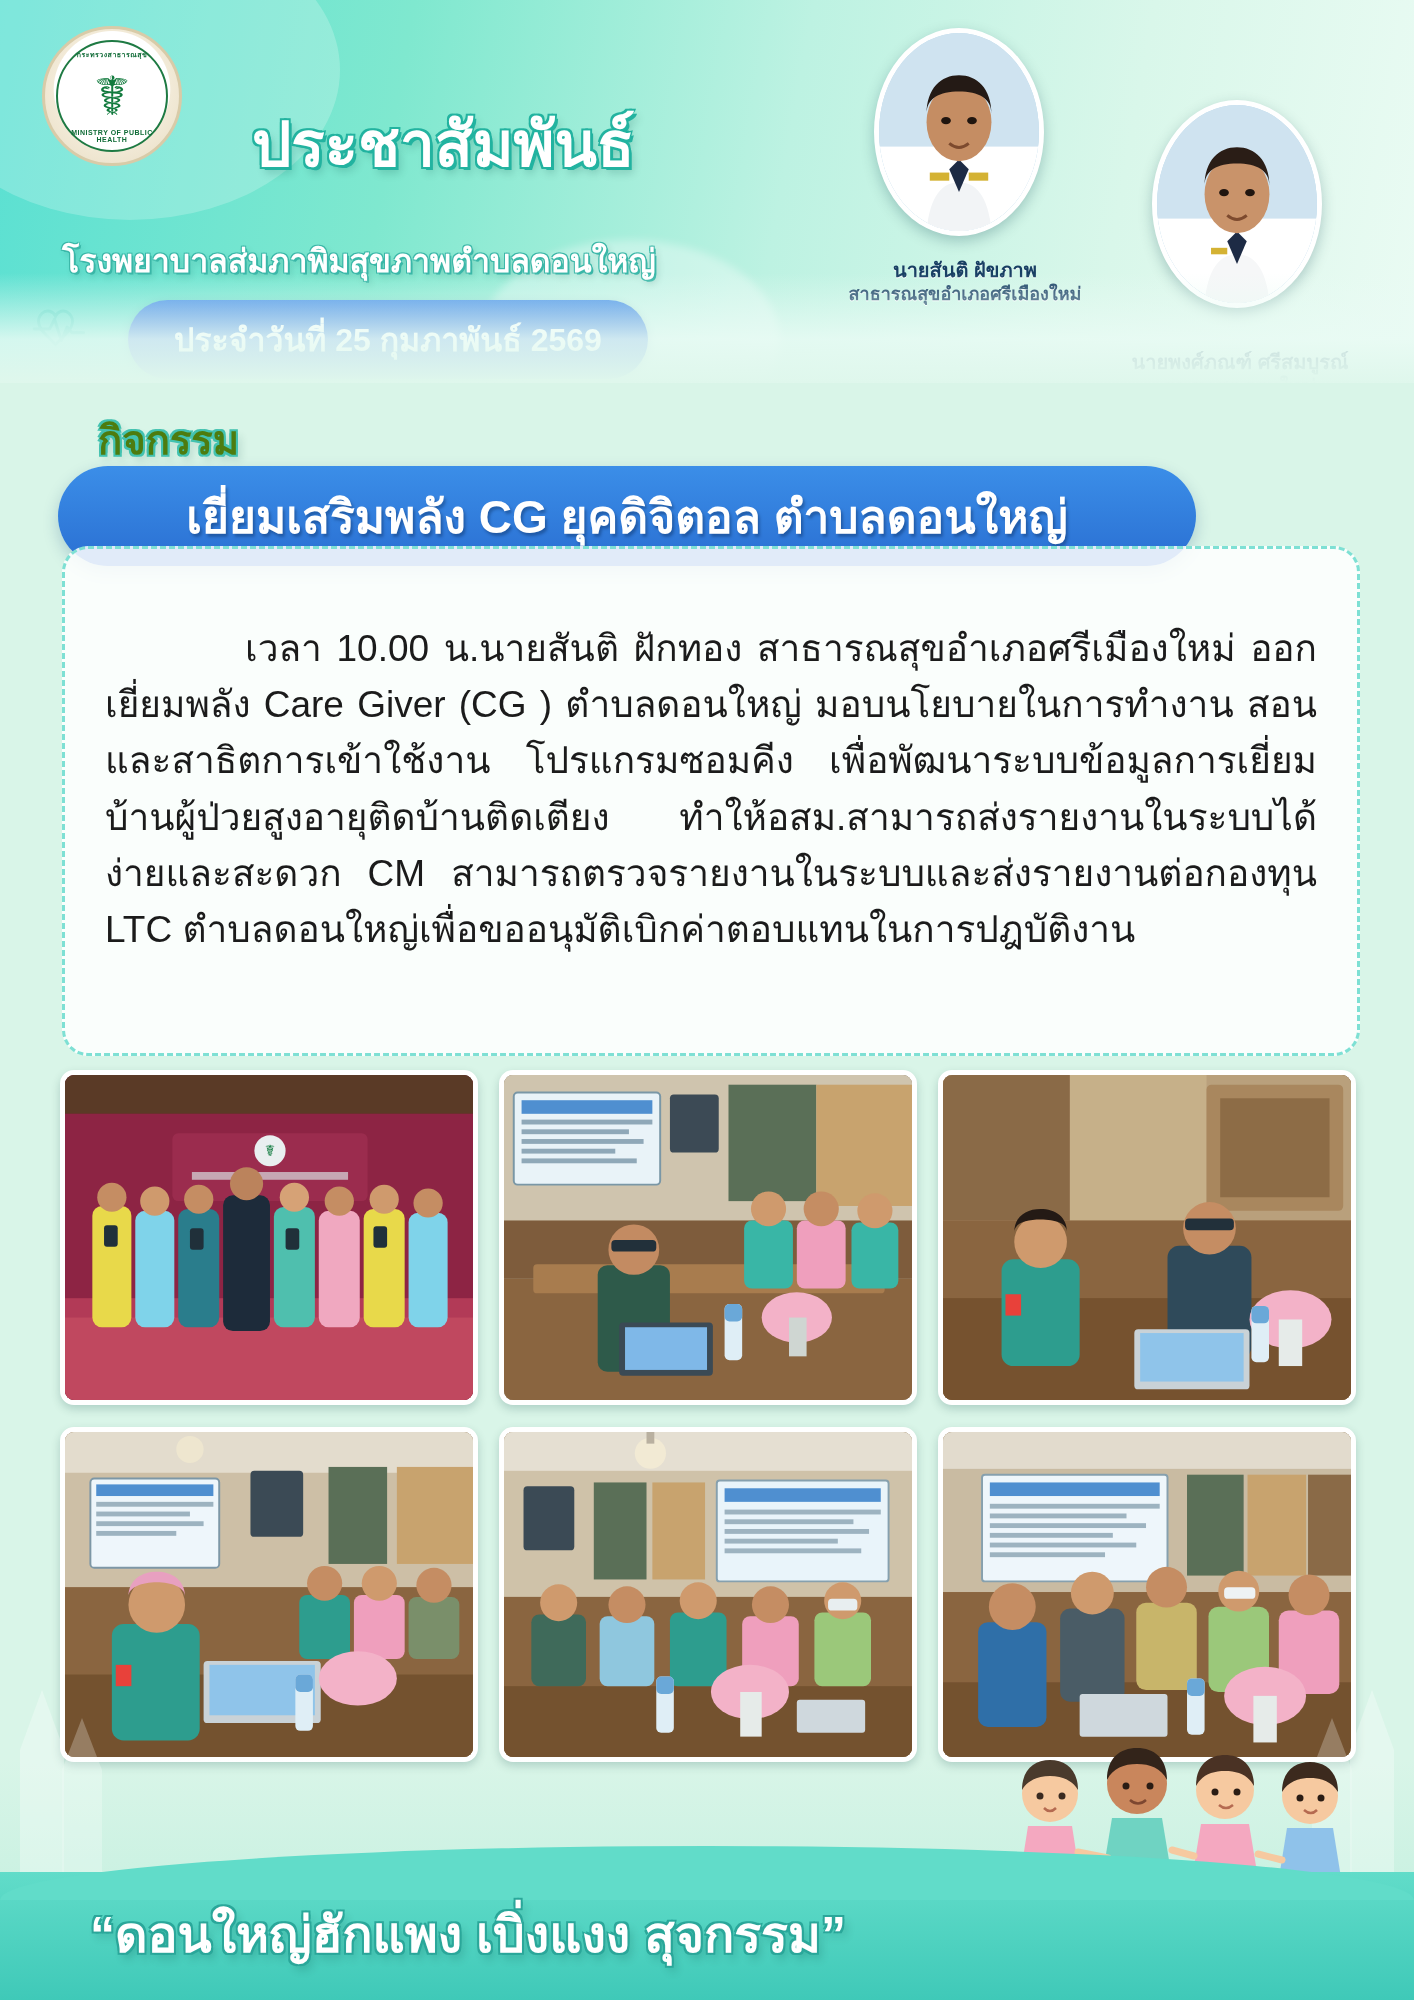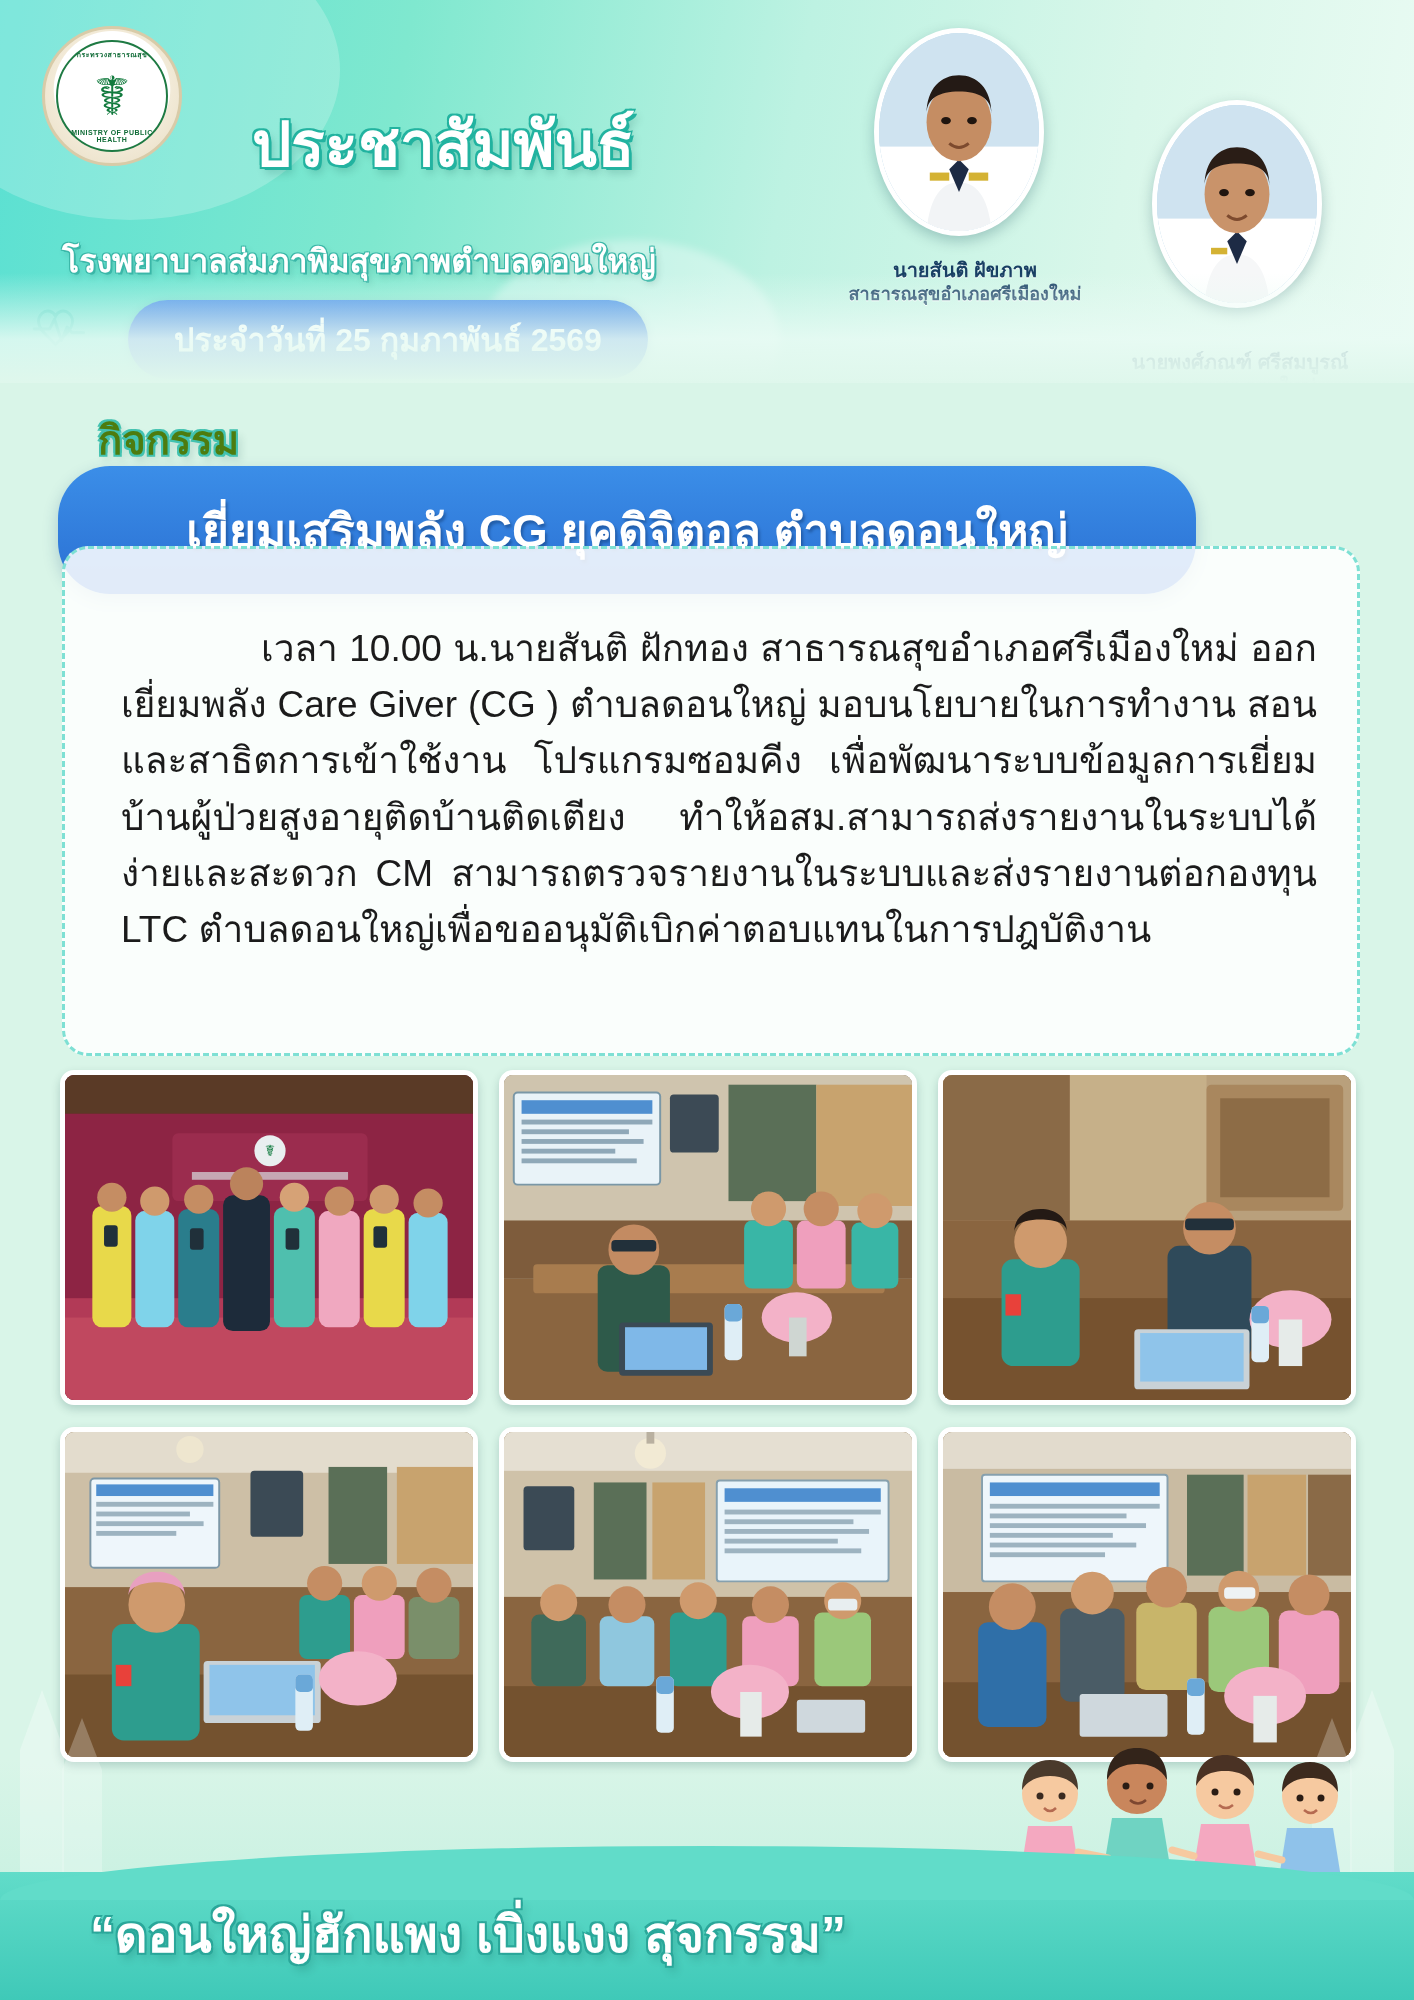--- a/index.html
+++ b/index.html
@@ -126,39 +126,39 @@
   .nb2 { left: 1080px; top: 350px; width: 320px; }
 
   
   .act-label {
     position: absolute; left: 98px; top: 408px;
     font-size: 40px; font-weight: bold; color: #4d7c0f;
     text-shadow: 2px 2px 0 #43c2b0, -2px -2px 0 #43c2b0, 2px -2px 0 #43c2b0,
                  -2px 2px 0 #43c2b0, 4px 5px 8px rgba(0,70,60,0.2);
   }
   .act-banner {
-    position: absolute; left: 58px; top: 466px; width: 1138px; height: 128px;
+    position: absolute; left: 58px; top: 466px; width: 1138px; height: 100px;
     background: linear-gradient(180deg, #3b8ee8 0%, #2a6fd2 100%);
     border-radius: 52px;
     box-shadow: 0 6px 16px rgba(0,60,120,0.22);
     display: flex; align-items: center; justify-content: center;
   }
   .act-banner span {
     font-size: 46px; font-weight: bold; color: #ffffff;
     text-shadow: 2px 3px 3px rgba(0,30,70,0.35);
     white-space: nowrap;
   }
 
   
   .body-card {
     position: absolute; left: 62px; top: 546px; width: 1298px; height: 510px;
     background: rgba(255,255,255,0.86);
     border: 3px dashed #7ee0d4;
     border-radius: 26px;
-    padding: 72px 40px 26px 56px;
+    padding: 72px 40px 26px 40px;
   }
   .body-text {
     font-size: 37px; line-height: 1.52; color: #1b1b1b;
     text-align: justify;
     text-indent: 140px;
     font-family: "Liberation Sans", "DejaVu Sans", sans-serif;
   }
 
   
   .photos {

